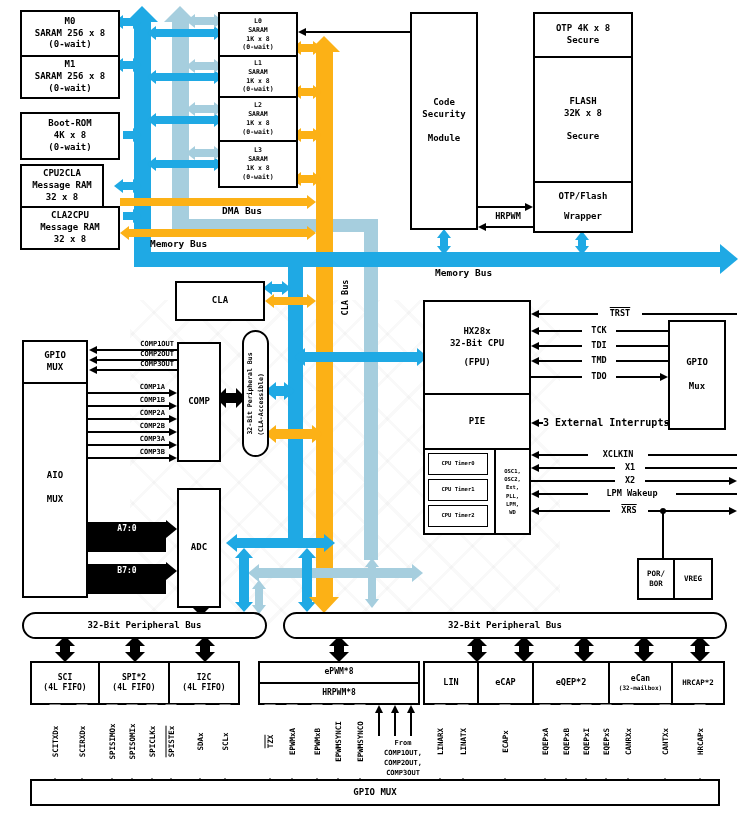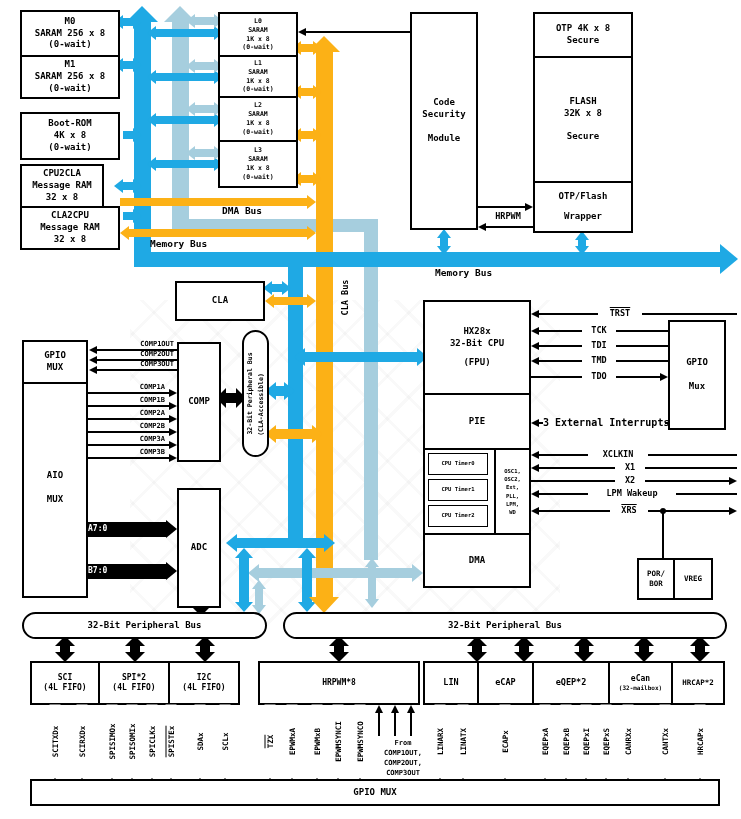--- a/index.html
+++ b/index.html
@@ -34,21 +34,21 @@
   .dav.md{width:10px}
   .dav.md::before{content:"";position:absolute;top:-10px;left:-4px;width:0;height:0;border-left:9px solid transparent;border-right:9px solid transparent;border-bottom:10px solid currentColor}
   .dav.md::after{content:"";position:absolute;bottom:-10px;left:-4px;width:0;height:0;border-left:9px solid transparent;border-right:9px solid transparent;border-top:10px solid currentColor}
   .no-l::before{display:none!important}
   .davb{position:absolute;width:10px;background:#000;z-index:2}
   .davb::before{content:"";position:absolute;top:-10px;left:-5px;width:0;height:0;border-left:10px solid transparent;border-right:10px solid transparent;border-bottom:10px solid #000}
   .davb::after{content:"";position:absolute;bottom:-10px;left:-5px;width:0;height:0;border-left:10px solid transparent;border-right:10px solid transparent;border-top:10px solid #000}
   .dahb{position:absolute;height:10px;background:#000;z-index:2}
   .dahb::before{content:"";position:absolute;left:-10px;top:-5px;width:0;height:0;border-top:10px solid transparent;border-bottom:10px solid transparent;border-right:10px solid #000}
   .dahb::after{content:"";position:absolute;right:-10px;top:-5px;width:0;height:0;border-top:10px solid transparent;border-bottom:10px solid transparent;border-left:10px solid #000}
-  .blackbar{position:absolute;height:15px;background:#000;color:#fff;font-size:8px;line-height:13px;text-align:left;z-index:3}
+  .blackbar{position:absolute;height:30px;background:#000;color:#fff;font-size:8px;line-height:13px;text-align:center;z-index:3}
   .blackbar::after{content:"";position:absolute;right:-11px;top:-2px;width:0;height:0;border-top:9px solid transparent;border-bottom:9px solid transparent;border-left:11px solid #000}
   .lab{position:absolute;font-size:8.5px;line-height:11px;height:11px;text-align:center;background:#fff;z-index:4;white-space:nowrap}
   .slab{position:absolute;font-size:7px;line-height:9px;height:9px;text-align:right;z-index:4;white-space:nowrap}
   .buslab{position:absolute;font-size:9.5px;z-index:4;white-space:nowrap}
   .vsig{position:absolute;width:74px;height:11px;line-height:11px;font-size:7.5px;text-align:center;background:#fff;
         transform:rotate(-90deg);z-index:4;white-space:nowrap}
   .vrot{position:absolute;height:11px;line-height:11px;text-align:center;transform:rotate(-90deg);z-index:4;white-space:nowrap}
   .ovl{text-decoration:overline}
   .dot{position:absolute;width:6px;height:6px;border-radius:50%;background:#000;z-index:3}
   .ftext{position:absolute;font-size:7px;line-height:1.45;text-align:center;z-index:4}
@@ -287,23 +287,20 @@
       <span>CPU Timer2</span>
     </div>
   <div class="box" style="left:494px;top:448px;width:37px;height:87px;font-size:5.5px;line-height:1.5">
     <span>OSC1,</span>
       <span>OSC2,</span>
       <span>Ext,</span>
       <span>PLL,</span>
       <span>LPM,</span>
       <span>WD</span>
   </div>
-  <div class="box" style="left:423px;top:533px;width:108px;height:55px">
-    <span>DMA</span>
-  </div>
 
   <div class="box" style="left:668px;top:320px;width:58px;height:110px">
     <span>GPIO</span>
       <span class="gap12">Mux</span>
   </div>
 
   <div class="hl" style="left:539px;top:313px;width:198px"></div>
   <div class="tri l" style="left:531px;top:310px"></div>
   <div class="lab ovl" style="left:598px;top:308px;width:44px">TRST</div>
   <div class="hl" style="left:539px;top:330px;width:129px"></div>
@@ -363,20 +360,23 @@
   </div>
   <div class="box" style="left:98px;top:661px;width:72px;height:44px;font-size:8px">
     <span>SPI*2</span>
       <span>(4L FIFO)</span>
   </div>
   <div class="box" style="left:168px;top:661px;width:72px;height:44px;font-size:8px">
     <span>I2C</span>
       <span>(4L FIFO)</span>
   </div>
   <div class="box" style="left:258px;top:661px;width:162px;height:44px;font-size:8px;padding:0;justify-content:stretch">
+    <div style="flex:1;display:flex;align-items:center;justify-content:center;border-bottom:2px solid #000;width:100%">
+        <span>ePWM*8</span>
+      </div>
     <div style="flex:1;display:flex;align-items:center;justify-content:center;width:100%">
         <span>HRPWM*8</span>
       </div>
   </div>
   <div class="box" style="left:423px;top:661px;width:56px;height:44px;font-size:8.5px">
     <span>LIN</span>
   </div>
   <div class="box" style="left:477px;top:661px;width:57px;height:44px;font-size:8.5px">
     <span>eCAP</span>
   </div>

